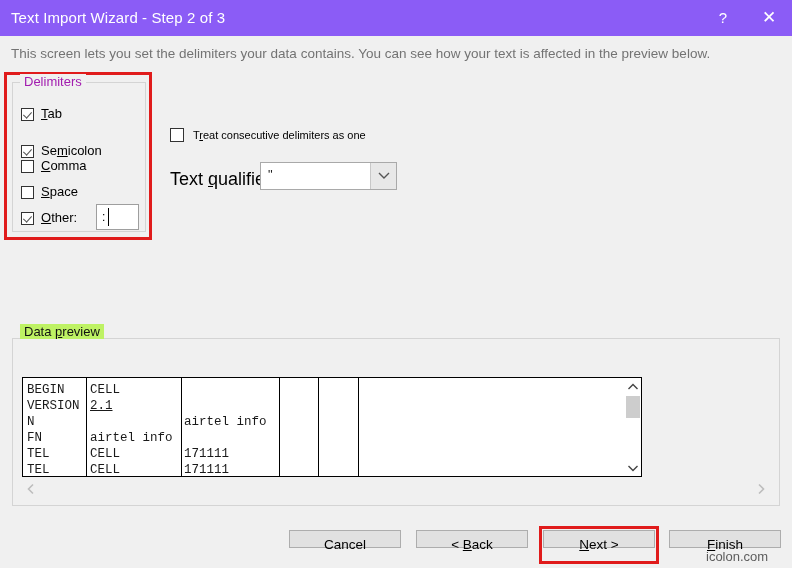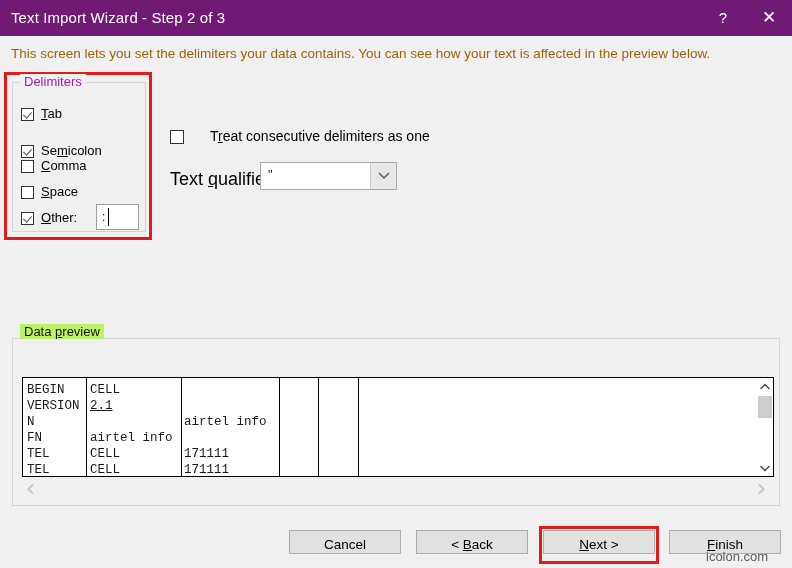--- a/index.html
+++ b/index.html
@@ -15,21 +15,21 @@
     color: #000;
     overflow: hidden;
     position: relative;
   }
 
   
   #titlebar {
     position: absolute;
     left: 0; top: 0;
     width: 792px; height: 36px;
-    background: #701a75;
+    background: #8b5cf6;
     color: #ffffff;
   }
   #title-text {
     position: absolute;
     left: 11px; top: 9px;
     font-size: 15px;
     letter-spacing: 0.1px;
     color: #ffffff;
     white-space: nowrap;
   }
@@ -44,21 +44,21 @@
     cursor: default;
   }
   #help-btn { right: 46px; }
   #close-btn { right: 0px; font-size: 17px; }
 
   
   #instruction {
     position: absolute;
     left: 11px; top: 46px;
     font-size: 13.5px;
-    color: #a16207;
+    color: #737373;
     white-space: nowrap;
   }
 
   
   #delim-redbox {
     position: absolute;
     left: 4px; top: 72px;
     width: 148px; height: 168px;
     border: 3px solid #e01b1b;
     box-sizing: border-box;
@@ -139,22 +139,22 @@
   #consec-box {
     display: inline-block;
     width: 14px; height: 14px;
     border: 1px solid #333;
     background: #ffffff;
     box-sizing: border-box;
     vertical-align: -2px;
   }
   #consec-label {
     display: inline-block;
-    margin-left: 26px;
-    font-size: 14px;
+    margin-left: 9px;
+    font-size: 11px;
     vertical-align: 1px;
   }
   #qual-label {
     position: absolute;
     left: 170px; top: 169px;
     font-size: 18px;
     white-space: nowrap;
   }
   #qual-combo {
     position: absolute;
@@ -193,21 +193,21 @@
     left: 20px; top: 324px;
     background: #bef264;
     padding: 0 4px;
     font-size: 13px;
     color: #111;
   }
 
   #preview-pane {
     position: absolute;
     left: 22px; top: 377px;
-    width: 752px; height: 100px;
+    width: 620px; height: 100px;
     border: 1px solid #000;
     background: #ffffff;
     box-sizing: border-box;
     overflow: hidden;
   }
   #preview-table {
     position: absolute;
     left: 0; top: 0;
     width: 731px; height: 98px;
   }
@@ -262,21 +262,21 @@
     width: 18px; height: 20px;
   }
   .hs-arrow.left { left: 0; }
   .hs-arrow.right { right: 0; }
   .hs-arrow svg { position: absolute; left: 4px; top: 4px; }
 
   
   .btn {
     position: absolute;
     top: 530px;
-    height: 24px;
+    height: 18px;
     background: #e1e1e1;
     border: 1px solid #adadad;
     box-sizing: border-box;
     font-family: "Liberation Sans", sans-serif;
     font-size: 13.5px;
     color: #000;
     text-align: center;
     line-height: 28px;
     cursor: default;
   }

